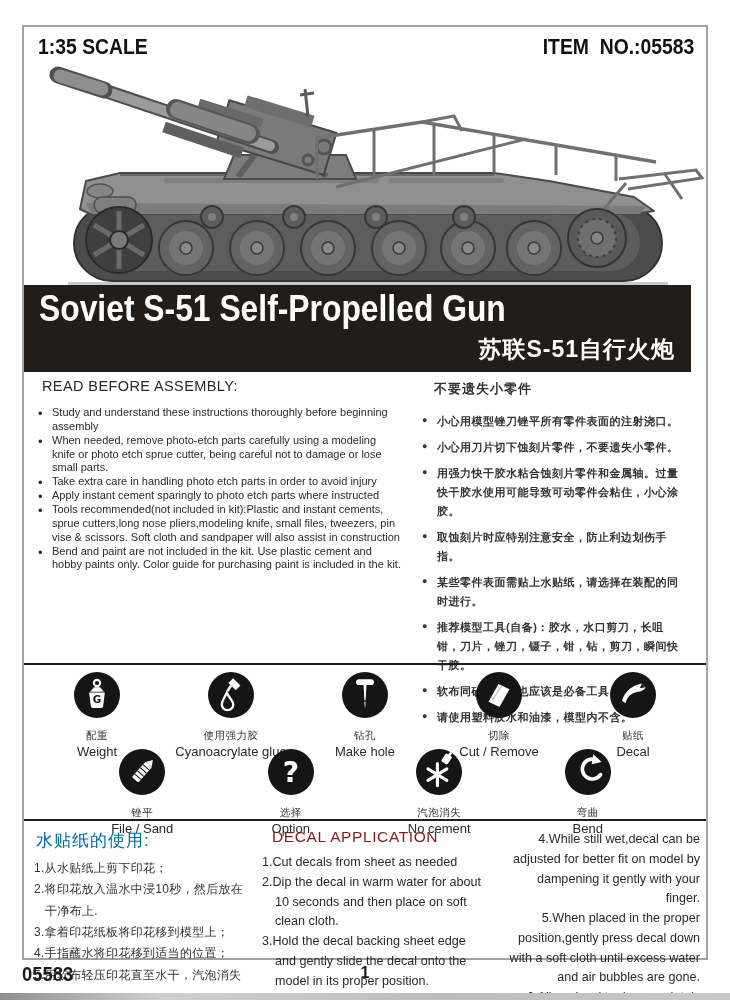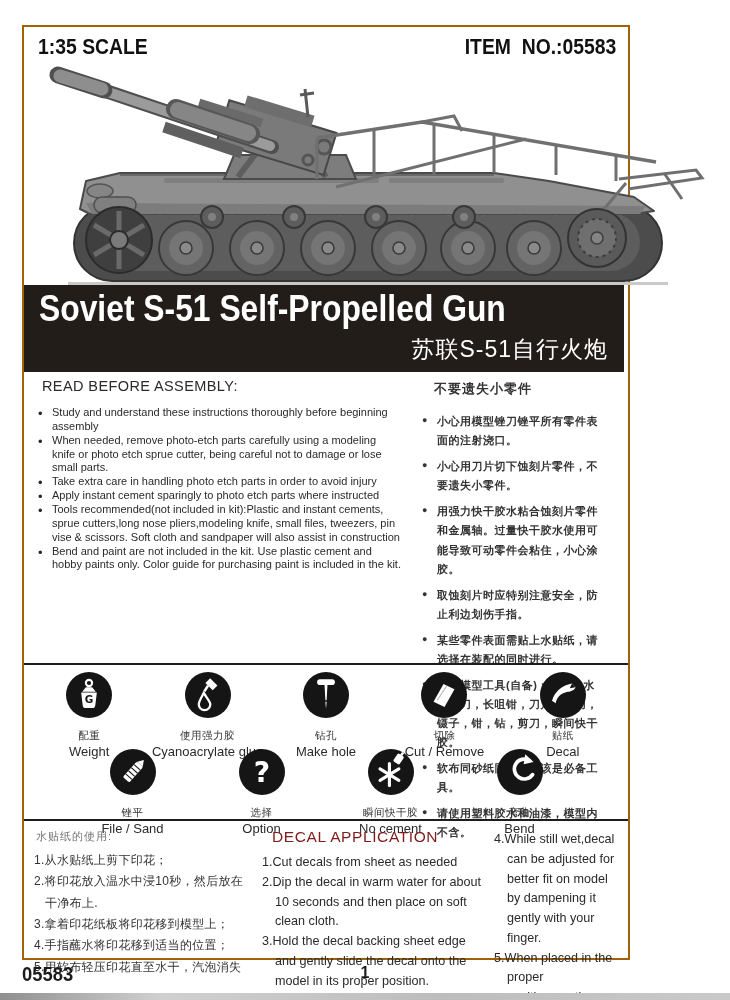--- a/index.html
+++ b/index.html
@@ -1,33 +1,33 @@
 <!DOCTYPE html>
 <html><head>
 <meta charset="utf-8">
 <style>
   * { margin:0; padding:0; box-sizing:border-box; }
   html,body { width:730px; height:1000px; }
   body { background:#ffffff; font-family:"Liberation Sans","DejaVu Sans",sans-serif; color:#1c1c1c; position:relative; overflow:hidden; }
 
-  .frame { position:absolute; left:22px; top:25px; width:608px; height:935px; border:2px solid #a16207; background:#fff; }
+  .frame { position:absolute; left:22px; top:25px; width:686px; height:935px; border:2px solid #a3a3a3; background:#fff; }
 
   
   .hdr { position:absolute; top:7px; left:14px; right:12px; display:flex; justify-content:space-between; }
   .hdr span { font-weight:bold; font-size:22px; letter-spacing:0; transform:scaleX(.88); white-space:pre; color:#111; }
   .hdr .scale { transform-origin:left center; }
   .hdr .item { transform-origin:right center; }
 
   
   .art { position:absolute; top:32px; left:0; width:682px; height:230px; }
 
   
-  .banner { position:absolute; top:258px; left:0; right:4px; height:87px; background:#231d1a; color:#fff; }
+  .banner { position:absolute; top:258px; left:0; right:15px; height:87px; background:#231d1a; color:#fff; }
   .banner .t-en { position:absolute; left:15px; top:3px; font-size:37px; font-weight:bold; transform:scaleX(.86); transform-origin:left top; white-space:nowrap; }
-  .banner .t-zh { position:absolute; right:16px; bottom:7px; font-size:23px; font-weight:normal; letter-spacing:1px; }
+  .banner .t-zh { position:absolute; right:16px; bottom:7px; font-size:23px; font-weight:bold; letter-spacing:1px; }
 
   
   .notes { position:absolute; top:349px; left:14px; right:24px; height:284px; display:flex; }
   .col-en { width:364px; }
   .col-en h3 { font-size:14.5px; font-weight:normal; letter-spacing:.4px; margin:2px 0 12px 4px; color:#2a2a2a; }
   .col-en ul { list-style:none; }
   .col-en li { font-size:11px; line-height:1.26; padding-left:14px; position:relative; color:#2a2a2a; }
   .col-en li::before { content:"•"; position:absolute; left:0; top:0; font-size:13px; }
   .col-zh { flex:1; margin-left:20px; }
   .col-zh h3 { font-size:13px; font-weight:bold; margin:4px 0 14px 12px; letter-spacing:1px; color:#333; }
@@ -43,26 +43,26 @@
   .r1 { top:645px; padding:0 6px; }
   .r2 { top:722px; padding:0 44px; }
   .sym { flex:1; display:flex; flex-direction:column; align-items:center; }
   .sym .disc { width:46px; height:46px; }
   .sym .zh { font-size:10.5px; margin-top:11px; color:#333; letter-spacing:.5px; }
   .sym .en { font-size:13px; color:#2a2a2a; margin-top:1px; }
 
   
   .decal { position:absolute; top:799px; left:10px; right:6px; height:130px; display:flex; }
   .dc1 { width:218px; }
-  .dc1 h4 { font-size:11px; font-weight:normal; letter-spacing:1px; margin:3px 0 6px 2px; color:#737373; }
+  .dc1 h4 { font-size:17px; font-weight:normal; letter-spacing:1px; margin:3px 0 6px 2px; color:#0369a1; }
   .dc1 p { font-size:12px; line-height:1.78; padding-left:11px; text-indent:-11px; letter-spacing:.3px; color:#333; }
   .dc2 { width:228px; margin-left:10px; }
   .dc2 h4 { font-size:15.5px; font-weight:normal; letter-spacing:.6px; margin:2px 0 7px 10px; color:#7f1d1d; }
   .dc2 p, .dc3 p { font-size:12.6px; line-height:1.57; padding-left:13px; text-indent:-13px; color:#2a2a2a; }
-  .dc3 { flex:1; margin-left:4px; padding-top:4px; }
+  .dc3 { flex:1; margin-left:4px; padding-top:4px;text-align:right; }
 
   
   .foot-item { position:absolute; left:22px; top:963px; font-size:20px; font-weight:bold; transform:scaleX(.92); transform-origin:left top; }
   .foot-page { position:absolute; left:0; right:0; top:964px; text-align:center; font-size:16px; font-weight:bold; }
   .scan-strip { position:absolute; left:0; right:0; bottom:0; height:7px; background:linear-gradient(90deg,#8f8f8f,#d0d0d0 22%,#bdbdbd 60%,#c9c9c9); }
 </style>
 </head>
 <body>
 
 <div class="frame">
@@ -307,21 +307,21 @@
         <g stroke="#fff" stroke-width="3" stroke-linecap="round">
           <line x1="20.5" y1="14" x2="20.5" y2="35"></line>
           <line x1="11.5" y1="19" x2="29.5" y2="30"></line>
           <line x1="29.5" y1="19" x2="11.5" y2="30"></line>
         </g>
         <g transform="rotate(35 29 10)">
           <rect x="25.5" y="5" width="7" height="9" rx="1.5" fill="#fff"></rect>
           <rect x="27.8" y="2" width="2.4" height="3.4" fill="#fff"></rect>
         </g>
       </svg>
-      <span class="zh">瞬间快干胶</span>
+      <span class="zh">汽泡消失</span>
       <span class="en">No cement</span>
     </div>
     <div class="sym">
       <svg class="disc" viewBox="0 0 44 44">
         <circle cx="22" cy="22" r="22" fill="#151515"></circle>
         <path d="M31,11 a9.5,9.5 0 1 0 3,13.5" fill="none" stroke="#fff" stroke-width="3.5" stroke-linecap="round"></path>
         <polygon points="27,5 35,12.5 25.5,14.5" fill="#fff"></polygon>
       </svg>
       <span class="zh">弯曲</span>
       <span class="en">Bend</span>

